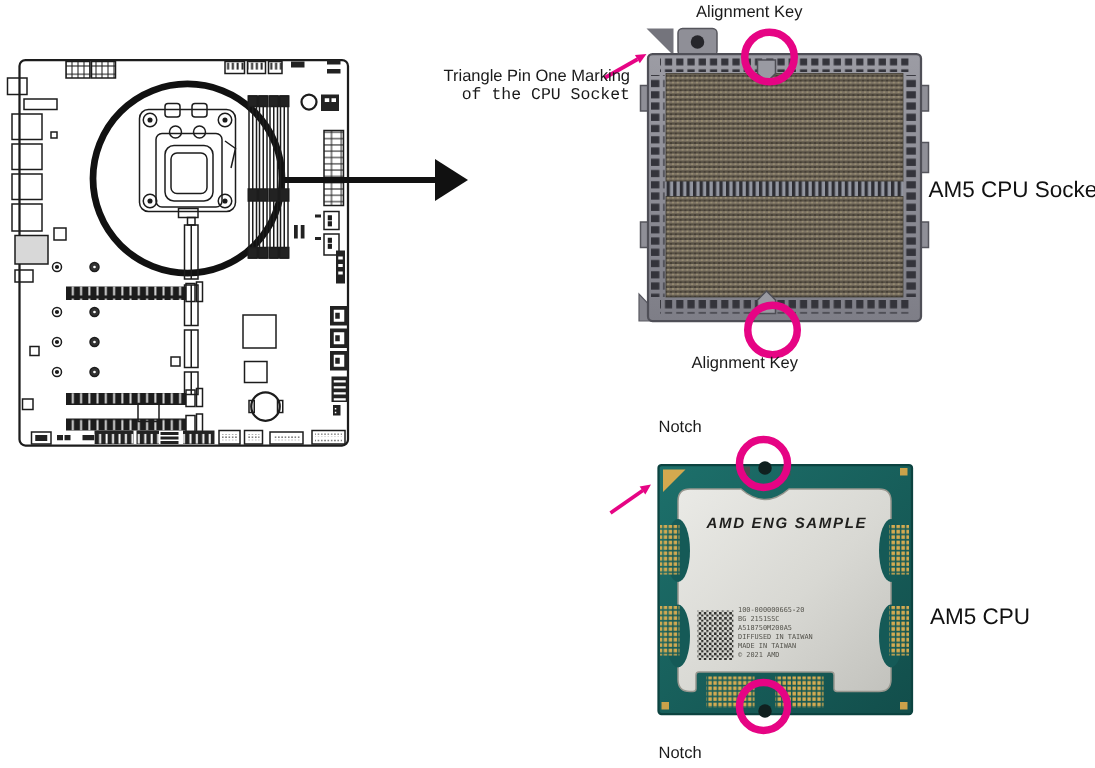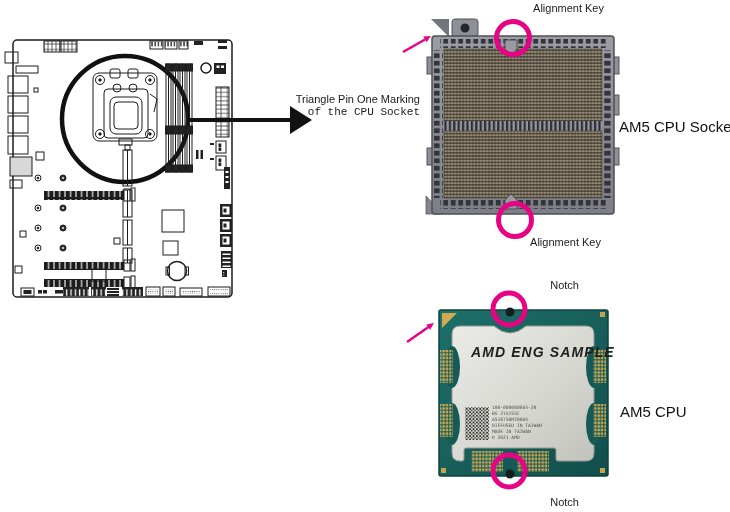--- a/index.html
+++ b/index.html
@@ -1,23 +1,23 @@
 <!DOCTYPE html>
 <html><head>
 <meta charset="utf-8">
 <style>
   html,body{margin:0;padding:0;background:#fff;}
   .page{position:relative;width:730px;height:512px;background:#fff;overflow:hidden;
         font-family:"Liberation Sans",sans-serif;color:#111;}
   .art{position:absolute;left:0;top:0;width:730px;height:512px;}
   .lbl{position:absolute;font-size:11px;line-height:13px;color:#1a1a1a;white-space:nowrap;}
-  .lbl.center{text-align:right;}
+  .lbl.center{text-align:left;}
   .lbl.right{text-align:right;}
   .title{position:absolute;font-size:15px;line-height:17px;color:#111;white-space:nowrap;}
-  .ihs-name{position:absolute;left:471px;top:344px;font-size:14px;font-weight:bold;font-style:italic;
+  .ihs-name{position:absolute;left:471px;top:344px;font-size:10px;font-weight:bold;font-style:italic;
             letter-spacing:1.1px;color:#20201e;white-space:nowrap;}
   .marking{position:absolute;left:492px;top:405px;font-family:"DejaVu Sans Mono",monospace;
            font-size:4.6px;line-height:5.9px;color:#54534c;white-space:nowrap;}
 </style>
 </head>
 <body>
 
 <div class="page">
 
 <svg class="art" viewBox="0 0 730 512">
@@ -359,21 +359,21 @@
   </g>
   <g>
     <line x1="407" y1="342" x2="428.5" y2="327" stroke="#e60484" stroke-width="2.5"></line>
     <polygon points="434,323 430.2,329.7 426.4,324.4" fill="#e60484"></polygon>
   </g>
 </svg>
 
 <div class="lbl center" style="left:464px;top:2px;width:140px;">Alignment Key</div>
 
 <div class="lbl right" style="right:310px;top:45px;">
-  <span style="display:block;margin-top:48px;">Triangle Pin One Marking</span>
+  <span style="display:block;">Triangle Pin One Marking</span>
   <span style="display:block;font-family:Liberation Mono, monospace;">of the CPU Socket</span>
 </div>
 
 <div class="title" style="left:619px;top:118px;">AM5 CPU Socket</div>
 
 <div class="lbl center" style="left:461px;top:236px;width:140px;">Alignment Key</div>
 
 <div class="lbl center" style="left:439px;top:279px;width:140px;">Notch</div>
 
 

